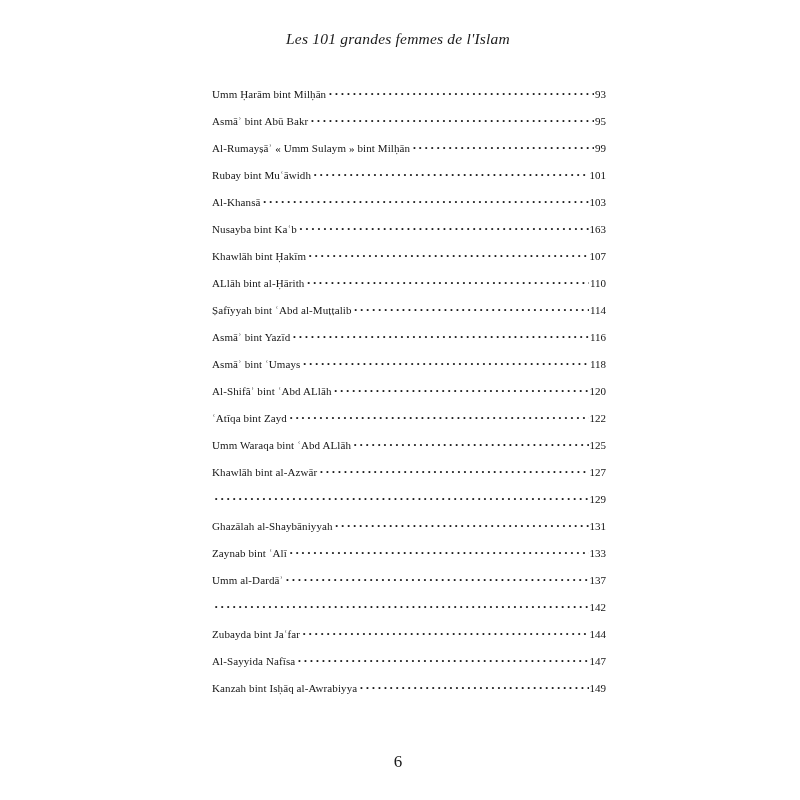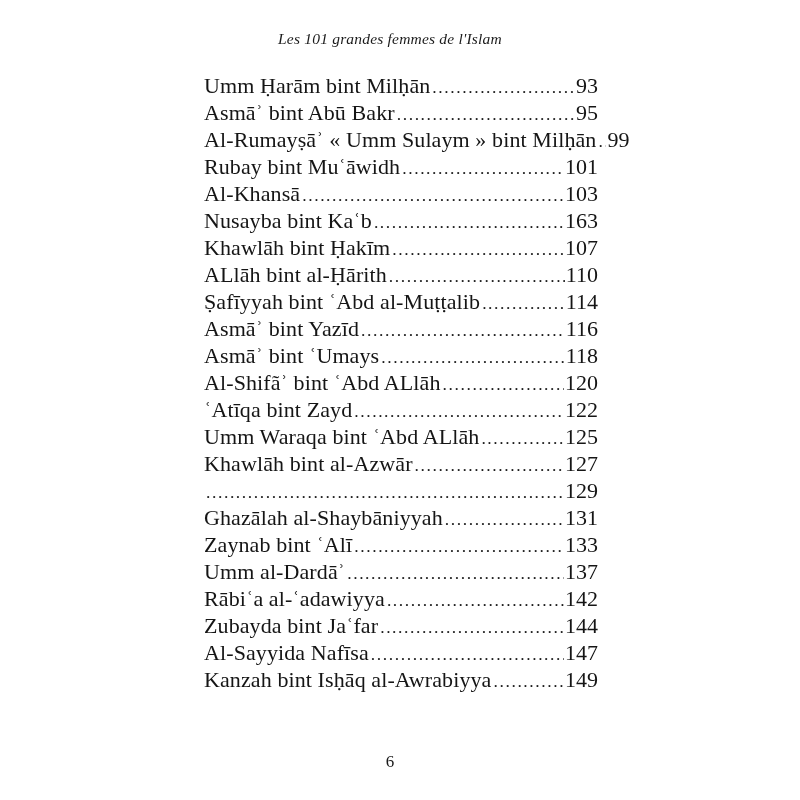--- a/index.html
+++ b/index.html
@@ -10,43 +10,44 @@
     background: #ffffff;
     overflow: hidden;
   }
   .page {
     position: relative;
     width: 780px;
     height: 800px;
     background: #ffffff;
     font-family: "Liberation Serif", "DejaVu Serif", serif;
     color: #151515;
+    margin-left: 8px;
   }
   .running-head {
     position: absolute;
     top: 30px;
     left: 0;
     width: 100%;
     text-align: center;
     font-style: italic;
     font-size: 15.5px;
     letter-spacing: 0.2px;
     color: #1b1b1b;
   }
   .toc {
     position: absolute;
     left: 204px;
     top: 73px;
     width: 394px;
   }
   .toc-row {
     display: flex;
-    align-items: flex-start;
+    align-items: flex-end;
     height: 27px;
-    font-size: 22px;
+    font-size: 11px;
     white-space: nowrap;
   }
   .toc-name {
     flex: 0 0 auto;
     letter-spacing: 0.1px;
   }
   .toc-dots {
     flex: 1 1 auto;
     overflow: hidden;
     margin: 0 1px 0 2px;
@@ -188,21 +189,20 @@
     </div>
 
     <div class="toc-row">
       <span class="toc-name">Umm al-Dardāʾ</span>
       <span class="toc-dots"></span>
       <span class="toc-page">137</span>
     </div>
 
 
     <div class="toc-row">
-      <span class="toc-name">Rābiʿa al-ʿadawiyya</span>
       <span class="toc-dots"></span>
       <span class="toc-page">142</span>
     </div>
 
     <div class="toc-row">
       <span class="toc-name">Zubayda bint Jaʿfar</span>
       <span class="toc-dots"></span>
       <span class="toc-page">144</span>
     </div>
 

